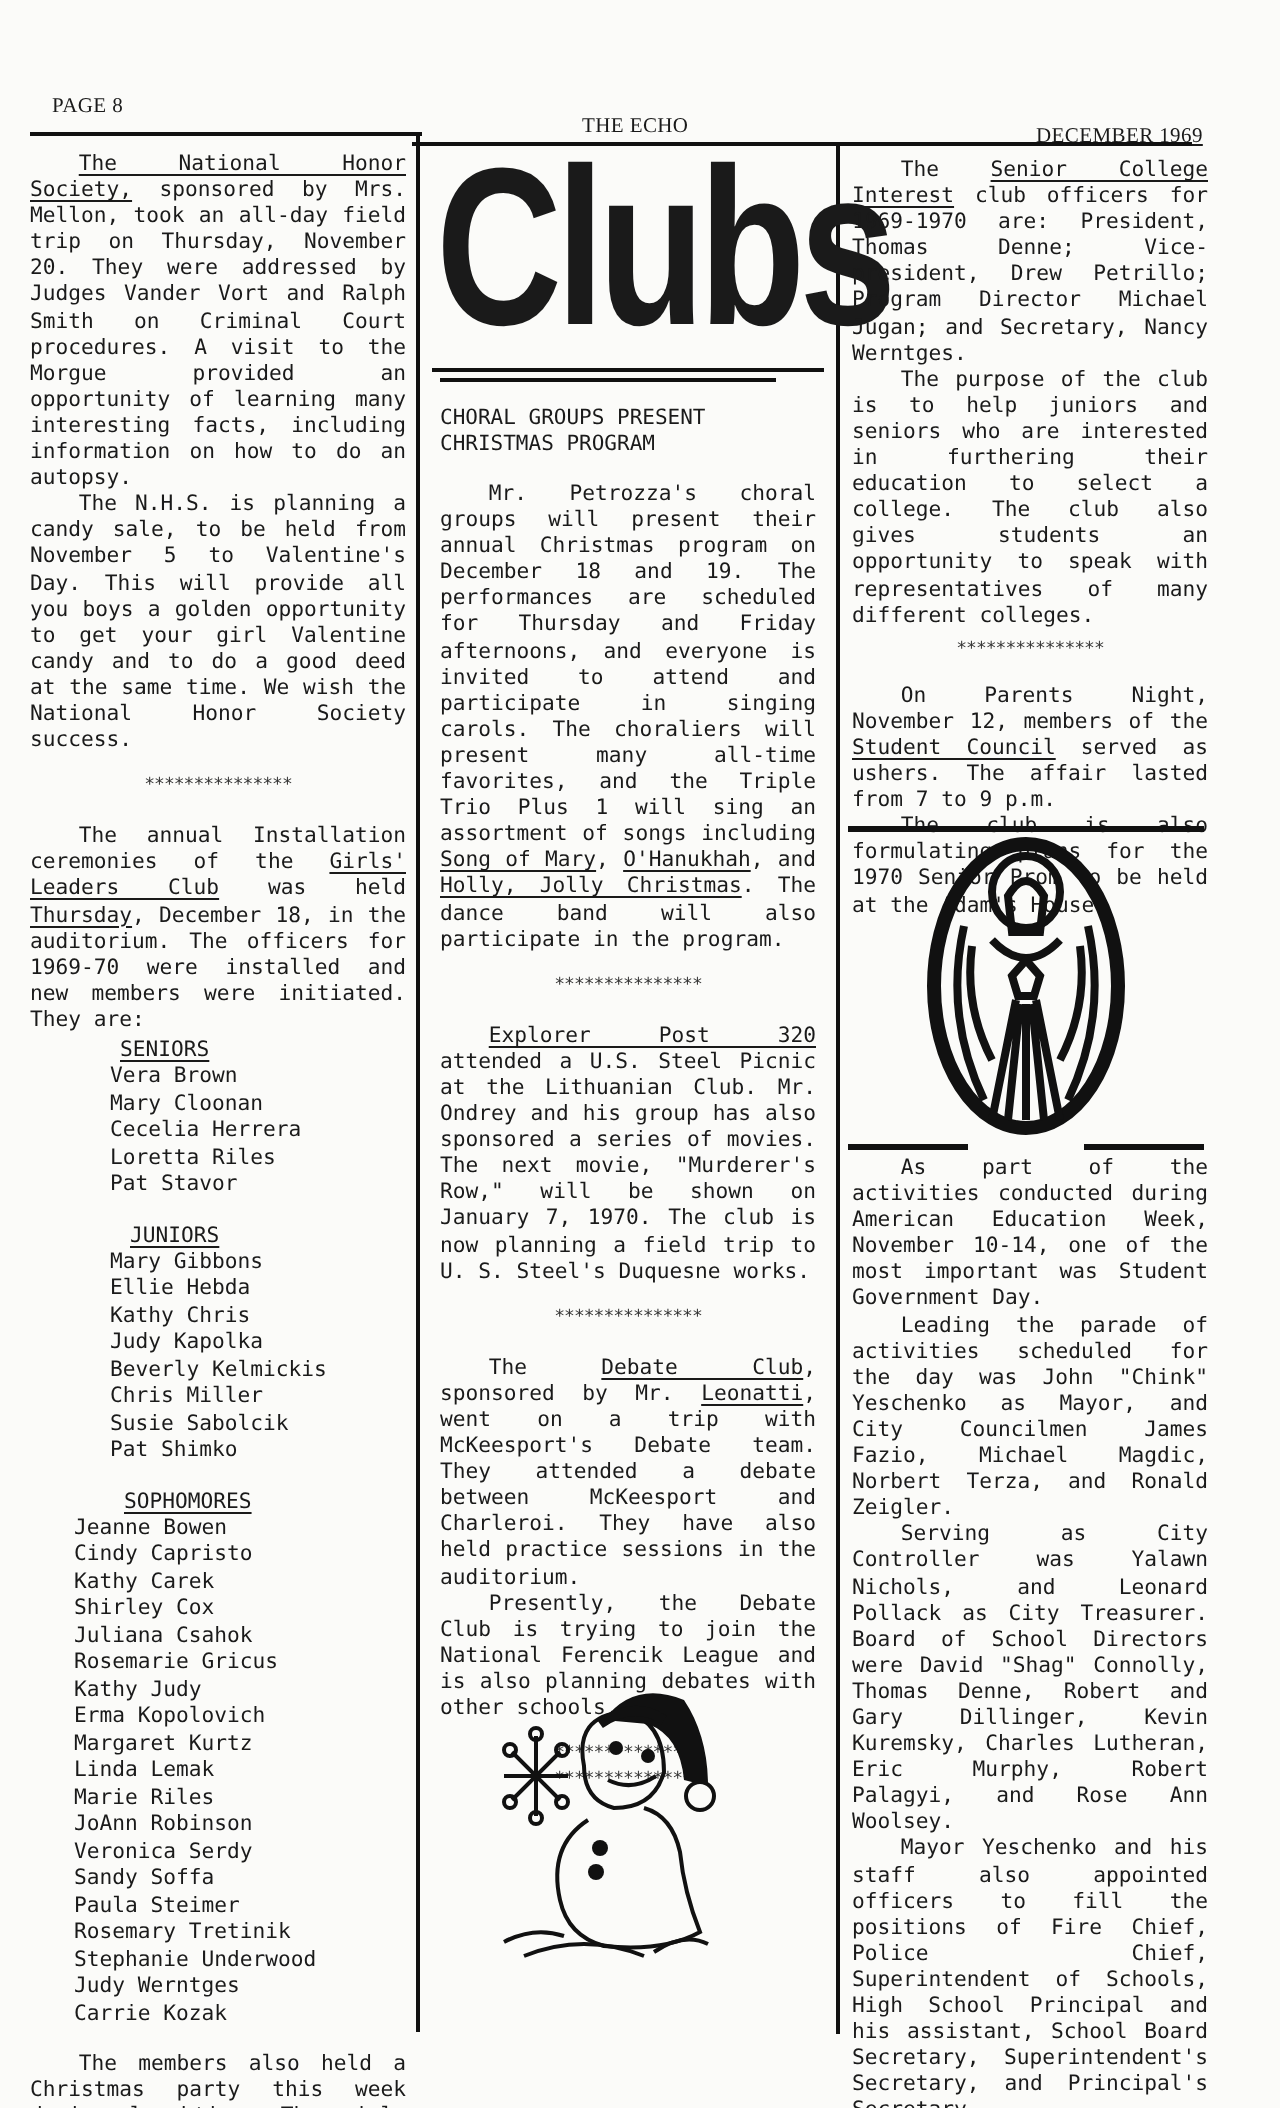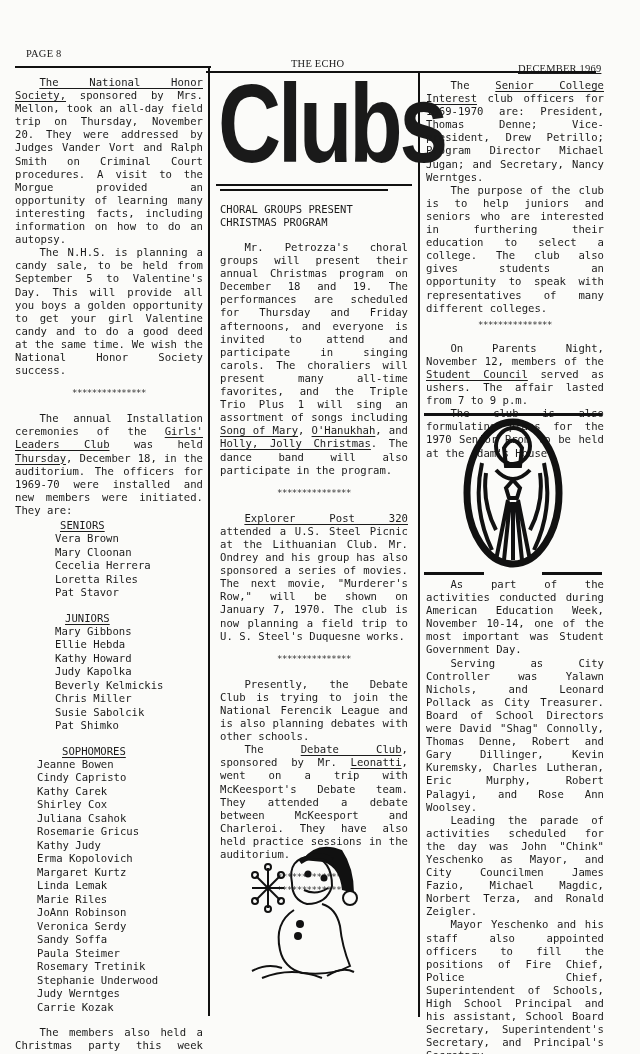--- a/index.html
+++ b/index.html
@@ -37,41 +37,41 @@
 <div class="abs hdr" style="left:291px;top:58px;">THE ECHO</div>
 <div class="abs hdr" style="left:518px;top:63px;text-decoration:underline;">DECEMBER 1969</div>
 
 <div class="rule-h" style="left:15px;top:66px;width:196px;"></div>
 <div class="rule-h" style="left:206px;top:71px;width:390px;"></div>
 <div class="rule-v" style="left:208px;top:66px;height:950px;"></div>
 <div class="rule-v" style="left:418px;top:72px;height:945px;"></div>
 
 <div class="col" style="left:15px;top:76px;width:188px;">
   <p><span class="u">The National Honor Society,</span><span> sponsored by Mrs. Mellon, took an all-day field trip on Thursday, November 20. They were addressed by Judges Vander Vort and Ralph Smith on Criminal Court procedures. A visit to the Morgue provided an opportunity of learning many interesting facts, including information on how to do an autopsy.</span></p>
-  <p>The N.H.S. is planning a candy sale, to be held from September 5 to Valentine's Day. This will provide all you boys a golden opportunity to get your girl Valentine candy and to do a good deed at the same time. We wish the National Honor Society success.</p>
+  <p>The N.H.S. is planning a candy sale, to be held from November 5 to Valentine's Day. This will provide all you boys a golden opportunity to get your girl Valentine candy and to do a good deed at the same time. We wish the National Honor Society success.</p>
   <div class="stars">***************</div>
   <p><span>The annual Installation ceremonies of the </span><span class="u">Girls' Leaders Club</span><span> was held </span><span class="u">Thursday</span><span>, December 18, in the auditorium. The officers for 1969-70 were installed and new members were initiated. They are:</span></p>
 
   <div>
     <div class="listhead" style="margin-left:45px">SENIORS</div>
     <div class="names" style="">
       <div>Vera Brown</div>
       <div>Mary Cloonan</div>
       <div>Cecelia Herrera</div>
       <div>Loretta Riles</div>
       <div>Pat Stavor</div>
     </div>
   </div>
   <div class="gap"></div>
   <div>
     <div class="listhead" style="margin-left:50px">JUNIORS</div>
     <div class="names" style="">
       <div>Mary Gibbons</div>
       <div>Ellie Hebda</div>
-      <div>Kathy Howard</div>
+      <div>Kathy Chris</div>
       <div>Judy Kapolka</div>
       <div>Beverly Kelmickis</div>
       <div>Chris Miller</div>
       <div>Susie Sabolcik</div>
       <div>Pat Shimko</div>
     </div>
   </div>
   <div class="gap"></div>
   <div>
     <div class="listhead" style="margin-left:47px">SOPHOMORES</div>
@@ -109,22 +109,22 @@
 <div class="col" style="left:220px;top:203px;width:188px;">
   <div class="sub">
     <div>CHORAL GROUPS PRESENT</div>
     <div>CHRISTMAS PROGRAM</div>
   </div>
   <div style="height:12px"></div>
   <p><span>Mr. Petrozza's choral groups will present their annual Christmas program on December 18 and 19. The performances are scheduled for Thursday and Friday afternoons, and everyone is invited to attend and participate in singing carols. The choraliers will present many all-time favorites, and the Triple Trio Plus 1 will sing an assortment of songs including </span><span class="u">Song of Mary</span><span>, </span><span class="u">O'Hanukhah</span><span>, and </span><span class="u">Holly, Jolly Christmas</span><span>. The dance band will also participate in the program.</span></p>
   <div class="stars">***************</div>
   <p><span class="u">Explorer Post 320</span><span> attended a U.S. Steel Picnic at the Lithuanian Club. Mr. Ondrey and his group has also sponsored a series of movies. The next movie, "Murderer's Row," will be shown on January 7, 1970. The club is now planning a field trip to U. S. Steel's Duquesne works.</span></p>
   <div class="stars">***************</div>
+  <p><span>The </span><span class="u">Debate Club</span><span>, sponsored by Mr. </span><span class="u">Leonatti</span><span>, went on a trip with McKeesport's Debate team. They attended a debate between McKeesport and Charleroi. They have also held practice sessions in the auditorium.</span></p>
   <p>Presently, the Debate Club is trying to join the National Ferencik League and is also planning debates with other schools.</p>
-  <p><span>The </span><span class="u">Debate Club</span><span>, sponsored by Mr. </span><span class="u">Leonatti</span><span>, went on a trip with McKeesport's Debate team. They attended a debate between McKeesport and Charleroi. They have also held practice sessions in the auditorium.</span></p>
   <div class="stars" style="margin-bottom:0">***************</div>
   <div class="stars" style="margin-top:0">***************</div>
 </div>
 
 <div class="abs" style="left:232px;top:838px;width:130px;height:150px;">
   <svg width="130" height="150" viewBox="0 0 130 150">
     <g stroke="#111" fill="none" stroke-width="2">
 
       <g transform="translate(36,50)">
         <line x1="-16" y1="0" x2="16" y2="0"></line>
@@ -182,16 +182,16 @@
       <path d="M46 82 L34 142 M56 82 L68 142 M51 84 L51 142 M48 84 L42 142 M54 84 L60 142"></path>
     </g>
   </svg>
 </div>
 
 <div class="rule-h" style="left:424px;top:572px;width:60px;height:2.5px;"></div>
 <div class="rule-h" style="left:542px;top:572px;width:60px;height:2.5px;"></div>
 
 <div class="col" style="left:426px;top:578px;width:178px;">
   <p>As part of the activities conducted during American Education Week, November 10-14, one of the most important was Student Government Day.</p>
+  <p>Leading the parade of activities scheduled for the day was John "Chink" Yeschenko as Mayor, and City Councilmen James Fazio, Michael Magdic, Norbert Terza, and Ronald Zeigler.</p>
   <p>Serving as City Controller was Yalawn Nichols, and Leonard Pollack as City Treasurer. Board of School Directors were David "Shag" Connolly, Thomas Denne, Robert and Gary Dillinger, Kevin Kuremsky, Charles Lutheran, Eric Murphy, Robert Palagyi, and Rose Ann Woolsey.</p>
-  <p>Leading the parade of activities scheduled for the day was John "Chink" Yeschenko as Mayor, and City Councilmen James Fazio, Michael Magdic, Norbert Terza, and Ronald Zeigler.</p>
   <p>Mayor Yeschenko and his staff also appointed officers to fill the positions of Fire Chief, Police Chief, Superintendent of Schools, High School Principal and his assistant, School Board Secretary, Superintendent's Secretary, and Principal's Secretary.</p>
 </div>
 
 </body></html>

